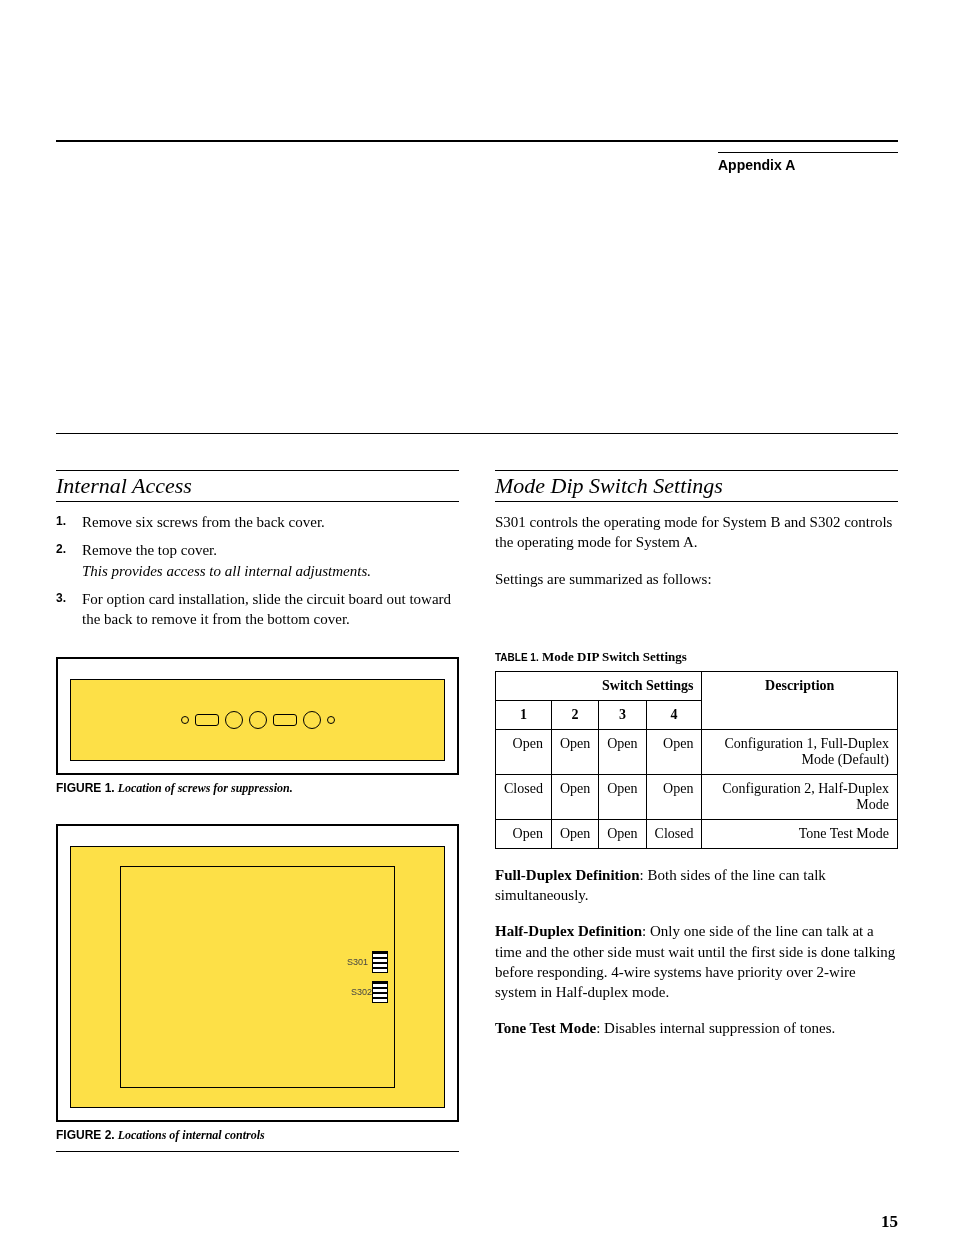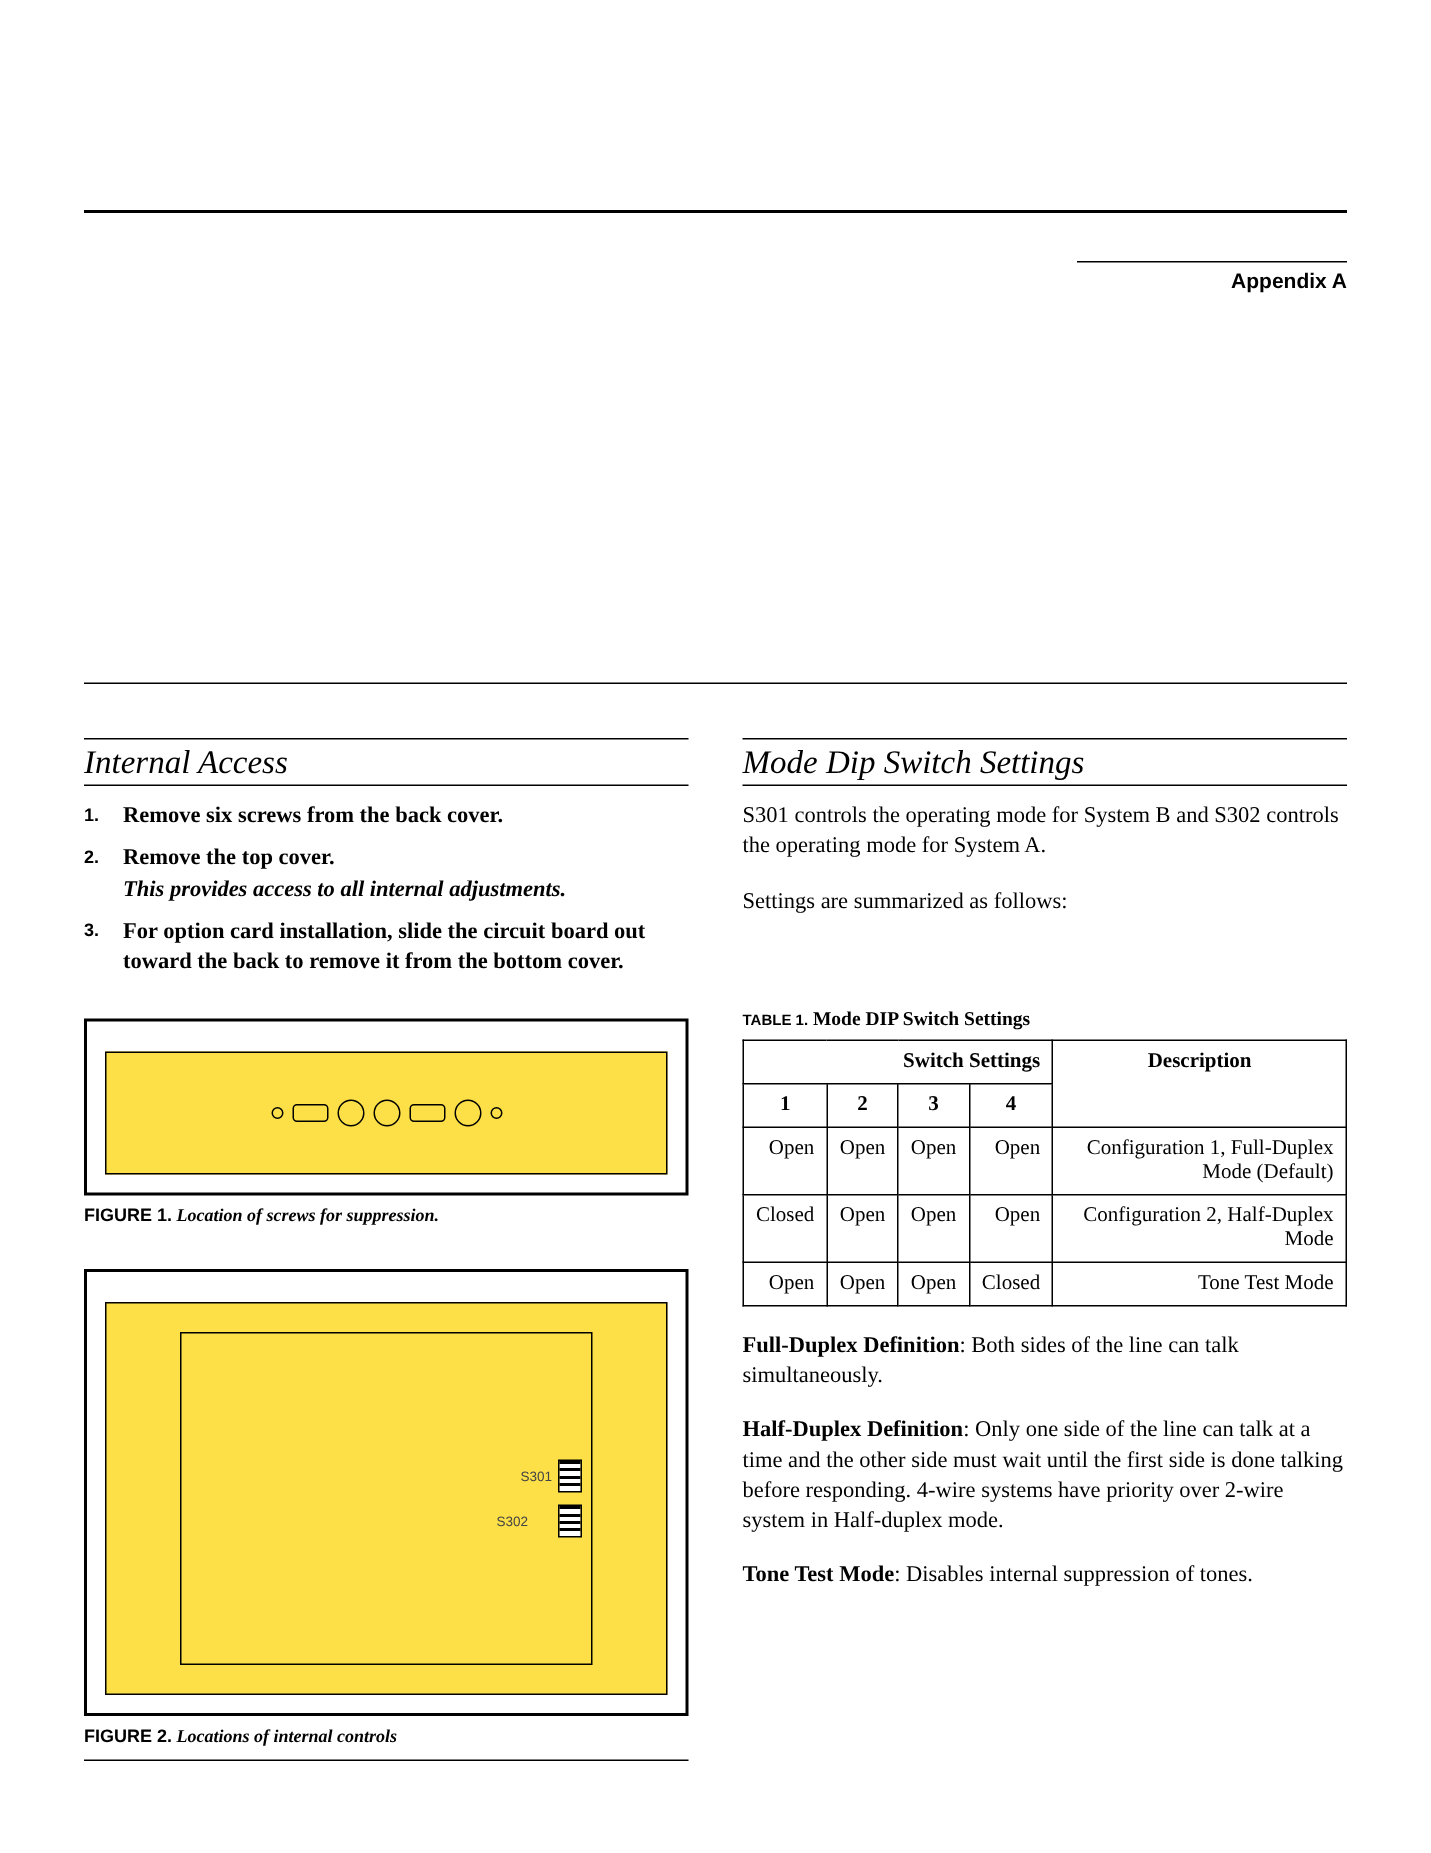--- a/index.html
+++ b/index.html
@@ -13,23 +13,23 @@
     background: #fff;
   }
   .top-rule {
     border-top: 2px solid #000;
     margin-top: 100px;
   }
   .appendix-block {
     border-top: 1px solid #000;
     width: 180px;
     margin-left: auto;
-    margin-top: 32px;
+    margin-top: 10px;
     padding-top: 4px;
-    text-align: right;
+    text-align: left;
     font-family: Arial, Helvetica, sans-serif;
     font-size: 14px;
     font-weight: bold;
   }
   .mid-rule {
     border-top: 1px solid #000;
     margin-top: 260px;
   }
   .two-col {
     display: flex;
@@ -55,21 +55,20 @@
     margin: 10px 0 0 0;
     list-style: none;
     counter-reset: step;
   }
   ol.steps > li {
     counter-increment: step;
     position: relative;
     padding-left: 26px;
     margin-bottom: 8px;
     line-height: 1.35;
-    font-weight: bold;
   }
   ol.steps > li::before {
     content: counter(step) ".";
     position: absolute;
     left: 0;
     top: 1px;
     font-family: Arial, Helvetica, sans-serif;
     font-size: 12px;
     font-weight: bold;
   }
@@ -216,21 +215,21 @@
       <span class="fig-title">Location of screws for suppression.</span>
     </div>
 
     <div class="figure-box">
       <div class="fig-placeholder tall">
         <div class="board">
           <div style="display:flex;align-items:center;gap:4px;">
             <span class="tiny">S301</span>
             <span class="dip-sw"></span>
           </div>
-          <div style="display:flex;align-items:center;gap:20px;">
+          <div style="display:flex;align-items:center;gap:0;">
             <span class="tiny">S302</span>
             <span class="dip-sw"></span>
           </div>
         </div>
       </div>
     </div>
     <div class="fig-caption">
       <span class="fig-label">FIGURE 2.</span>
       <span class="fig-title">Locations of internal controls</span>
     </div>

